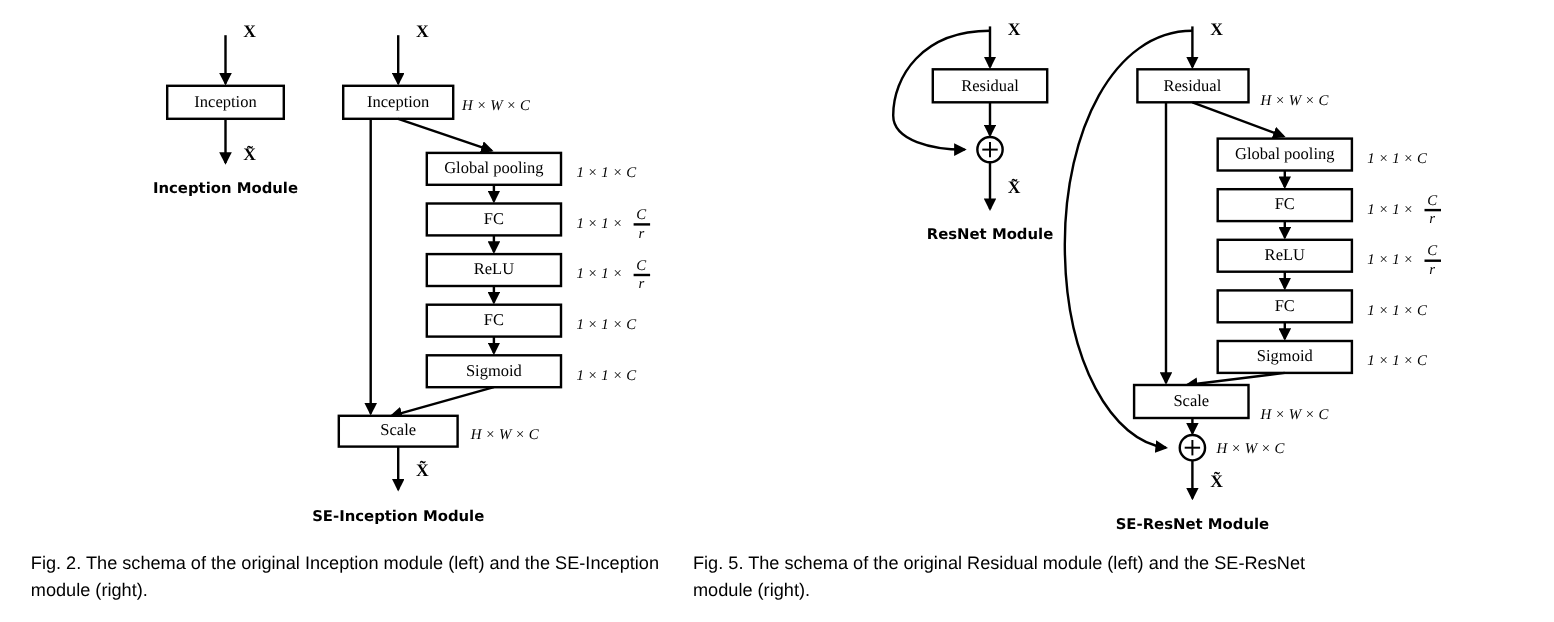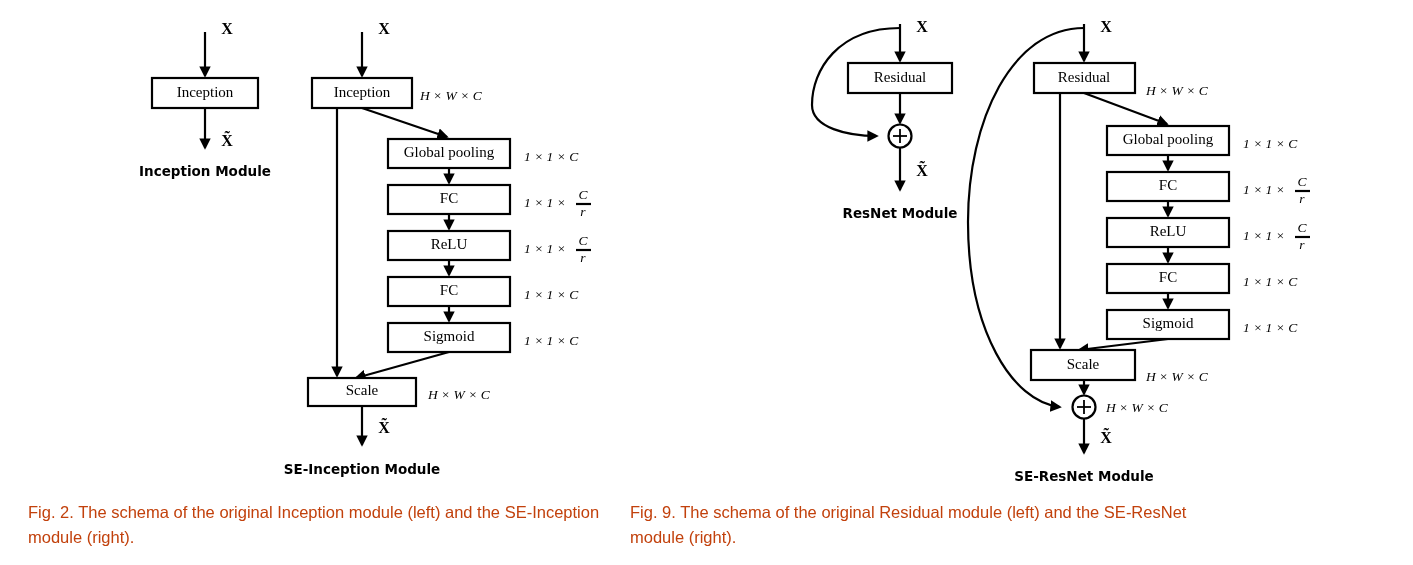--- a/index.html
+++ b/index.html
@@ -89,21 +89,21 @@
     left: 0;
     top: 492px;
     width: 1413px;
     height: 73px;
   }
   .caption {
     position: absolute;
     font-family: "Liberation Sans", sans-serif;
     font-size: 16.5px;
     line-height: 25px;
-    color: #c2410c;
+    color: #000000;
   }
   #caption-fig2 { left: 28px; top: 8px; width: 580px; }
   #caption-fig3 { left: 630px; top: 8px; width: 580px; }
 </style>
 </head>
 <body>
 
 <div class="figure-area">
   <svg class="diagram" viewBox="0 0 1413 490">
     <defs>
@@ -276,14 +276,14 @@
       <line class="conn" x1="1084" y1="419" x2="1084" y2="453" marker-end="url(#arrow)"></line>
       <text class="tensor-label" x="1106" y="439">X̃</text>
 
       <text class="module-title" x="1084" y="477">SE-ResNet Module</text>
     </g>
   </svg>
 </div>
 
 <div class="captions">
   <div class="caption" id="caption-fig2">Fig. 2. The schema of the original Inception module (left) and the SE-Inception module (right).</div>
-  <div class="caption" id="caption-fig3">Fig. 9. The schema of the original Residual module (left) and the SE-ResNet module (right).</div>
+  <div class="caption" id="caption-fig3">Fig. 5. The schema of the original Residual module (left) and the SE-ResNet module (right).</div>
 </div>
 
 </body></html>

